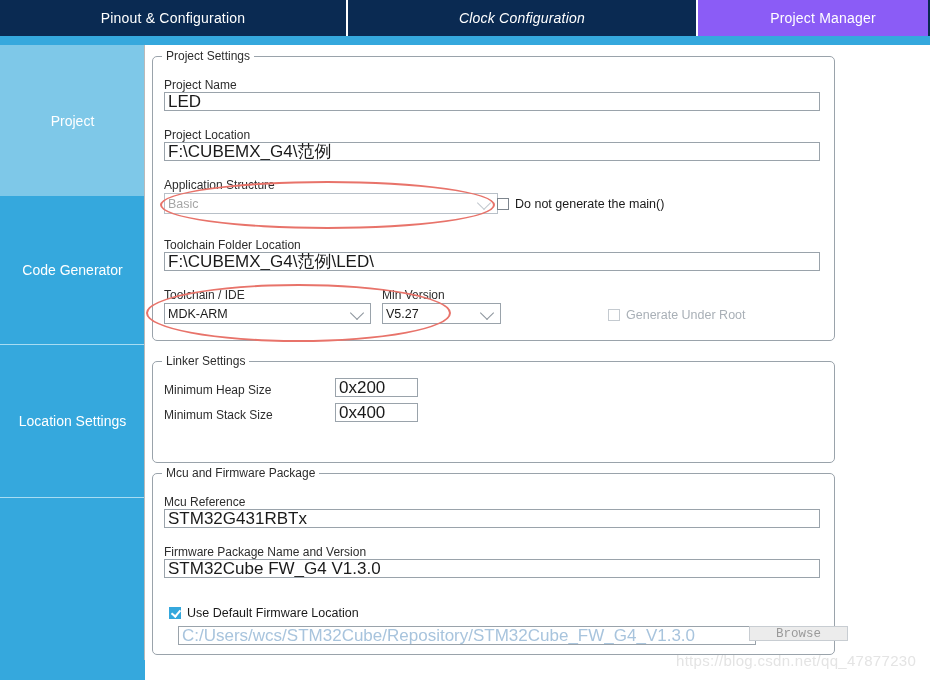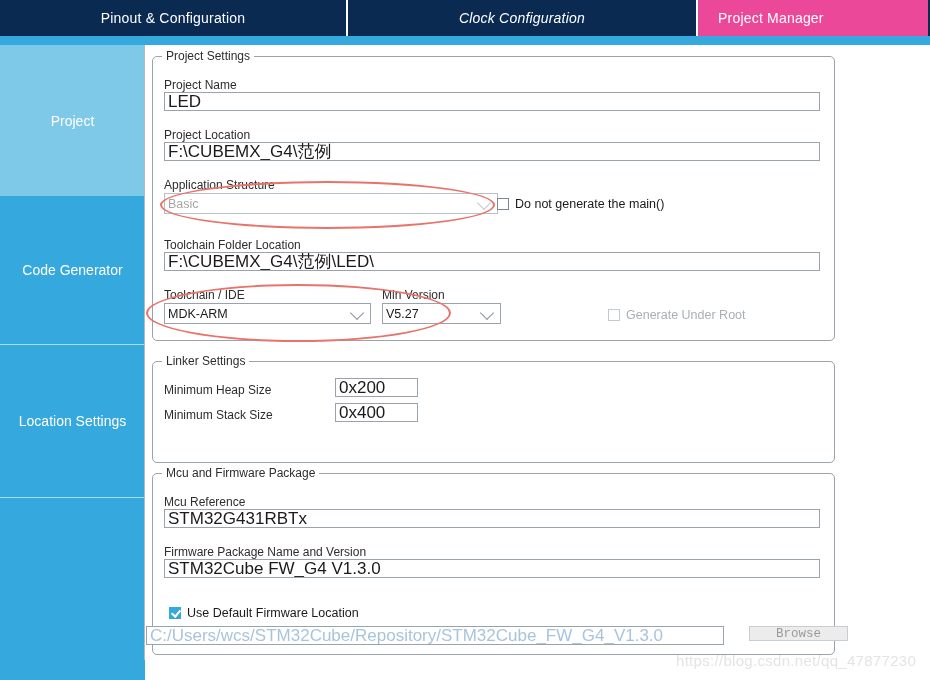--- a/index.html
+++ b/index.html
@@ -35,22 +35,22 @@
     letter-spacing: 0.2px;
     background: #0a2a52;
     box-sizing: border-box;
     white-space: nowrap;
     overflow: hidden;
   }
   .tab-pinout { width: 348px; border-right: 2px solid #ffffff; }
   .tab-clock  { width: 350px; border-right: 2px solid #ffffff; font-style: italic; }
   .tab-project {
     width: 230px;
-    background: #ec4899;
-    justify-content: flex-start;
+    background: #8b5cf6;
+    justify-content: center;
     padding-left: 20px;
   }
   .tabstrip {
     position: absolute;
     left: 0; top: 36px;
     width: 930px; height: 9px;
     background: #35a8dd;
   }
 
   
@@ -341,21 +341,21 @@
   <div class="textfield" style="left:19px;top:464px;width:656px;height:19px;">STM32G431RBTx</div>
 
   <div class="field-label" style="left:19px;top:500px;">Firmware Package Name and Version</div>
   <div class="textfield" style="left:19px;top:514px;width:656px;height:19px;">STM32Cube FW_G4 V1.3.0</div>
 
   <div class="checkrow" style="left:24px;top:561px;">
     <span class="cbox checked"></span>
     <span>Use Default Firmware Location</span>
   </div>
 
-  <div class="textfield disabled" style="left:1px;top:581px;width:578px;height:19px;">C:/Users/wcs/STM32Cube/Repository/STM32Cube_FW_G4_V1.3.0</div>
+  <div class="textfield disabled" style="left:33px;top:581px;width:578px;height:19px;">C:/Users/wcs/STM32Cube/Repository/STM32Cube_FW_G4_V1.3.0</div>
   <div class="btn" style="left:604px;top:581px;width:99px;height:15px;font-family:Liberation Mono, monospace;">Browse</div>
 
 </div>
 
 <div class="annot" style="left:160px;top:181px;width:335px;height:48px;"></div>
 <div class="annot" style="left:146px;top:284px;width:305px;height:58px;"></div>
 
 <div class="bottombar"></div>
 <div class="bottombar-white"></div>
 <div class="watermark" style="left:676px;top:652px;">https://blog.csdn.net/qq_47877230</div>

